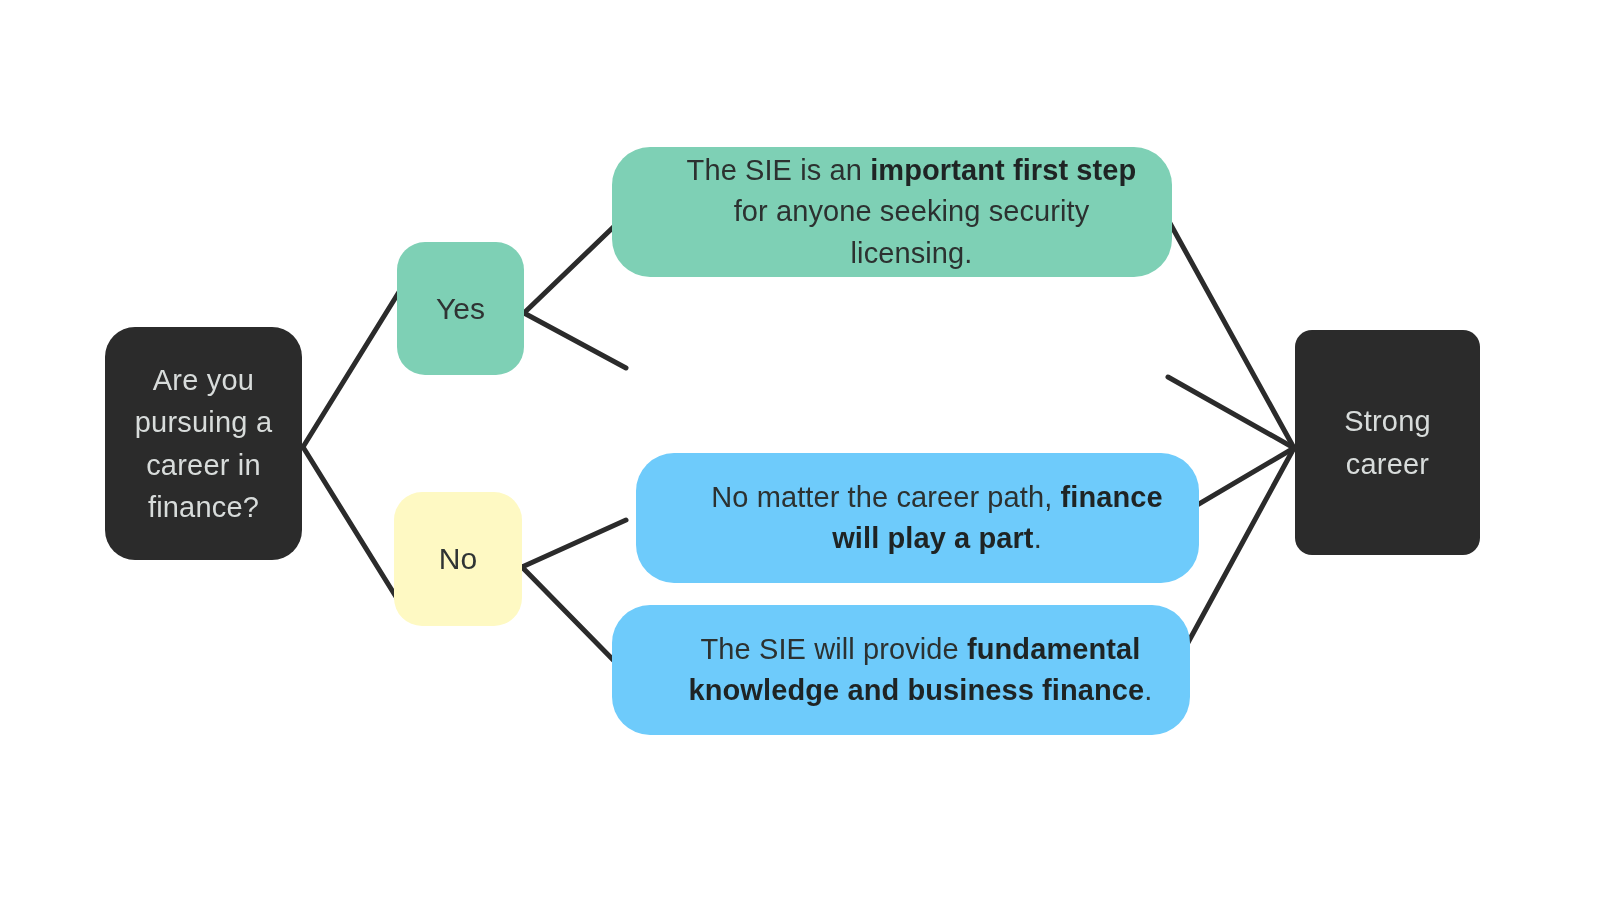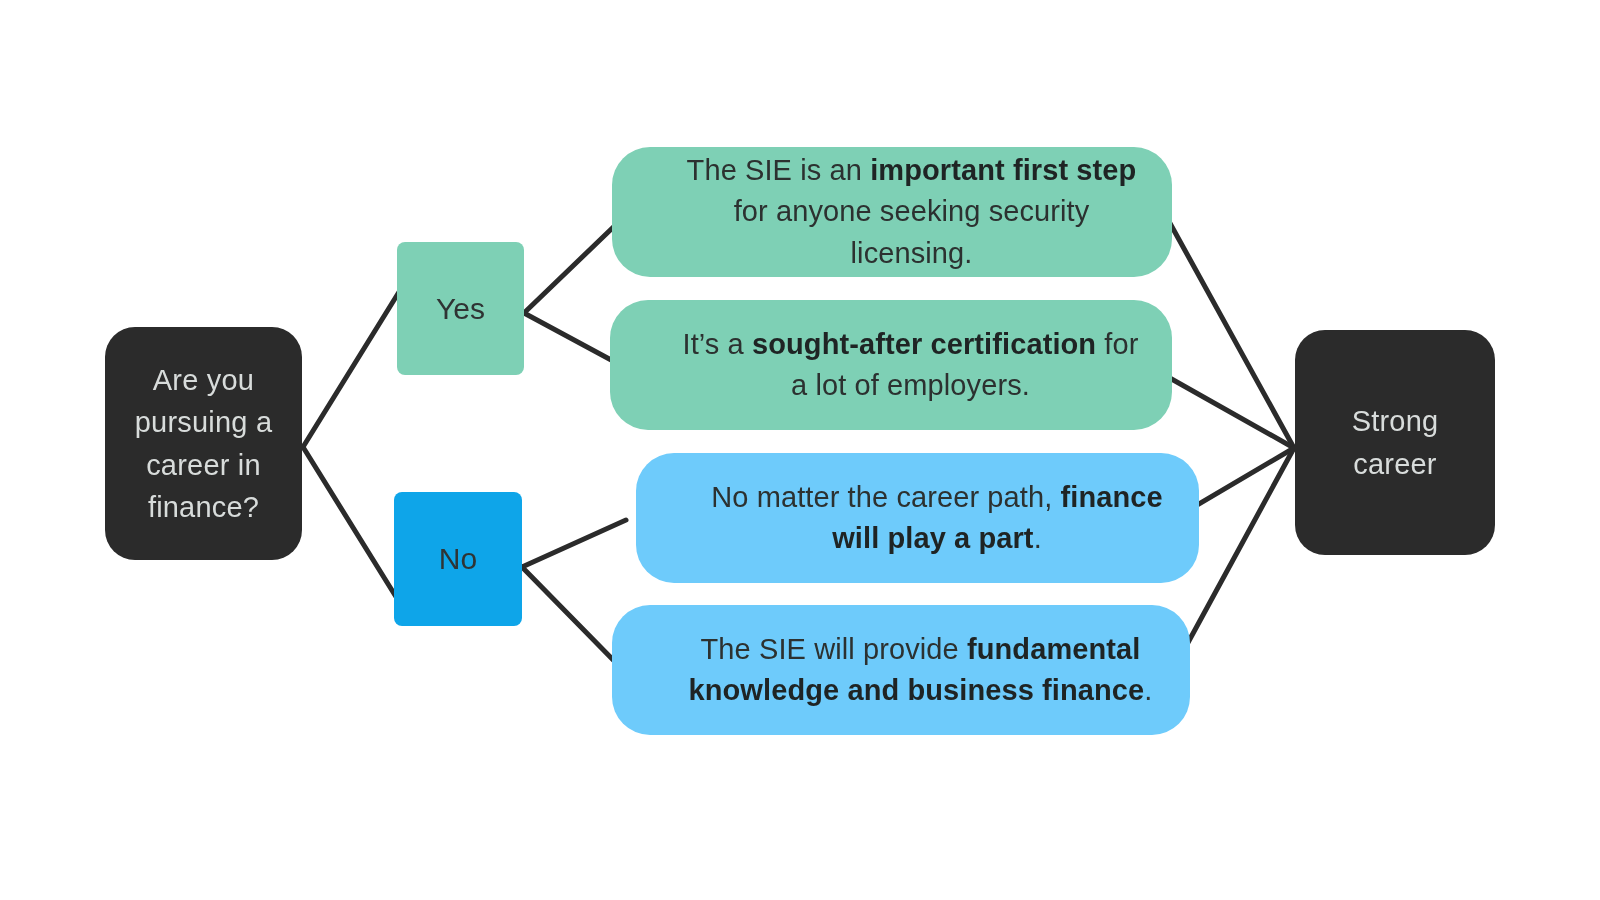--- a/index.html
+++ b/index.html
@@ -53,47 +53,48 @@
 
   #node-start {
     left: 105px;
     top: 327px;
     width: 197px;
     height: 233px;
   }
   #node-end {
     left: 1295px;
     top: 330px;
-    width: 200px;
+    width: 185px;
     height: 225px;
+    border-radius: 17px;
   }
 
   
   .decision {
-    border-radius: 8px;
+    border-radius: 28px;
     color: #2f3434;
     font-weight: 300;
   }
   .decision .node-text {
     font-size: 30px;
     line-height: 1.2;
   }
   #node-yes {
     left: 397px;
     top: 242px;
     width: 127px;
     height: 133px;
     background: #7ed0b5;
   }
   #node-no {
     left: 394px;
     top: 492px;
     width: 128px;
     height: 134px;
-    background: #0ea5e9;
+    background: #fef9c3;
   }
 
   
   .statement {
     border-radius: 38px;
     color: #2c3130;
     padding-left: 39px;
   }
   .statement .node-text {
     font-size: 29px;
@@ -146,23 +147,20 @@
   </div>
 
   <div class="node decision" id="node-no">
     <span class="node-text">No</span>
   </div>
 
   <div class="node statement green" id="box-1">
     <span class="node-text">The SIE is an <b>important first step</b> for anyone seeking security licensing.</span>
   </div>
 
-  <div class="node statement green" id="box-2">
-    <span class="node-text">It’s a <b>sought-after certification</b> for a lot of employers.</span>
-  </div>
 
   <div class="node statement blue" id="box-3">
     <span class="node-text">No matter the career path, <b>finance will play a part</b>.</span>
   </div>
 
   <div class="node statement blue" id="box-4">
     <span class="node-text">The SIE will provide <b>fundamental knowledge and business finance</b>.</span>
   </div>
 
   <div class="node terminal" id="node-end">

